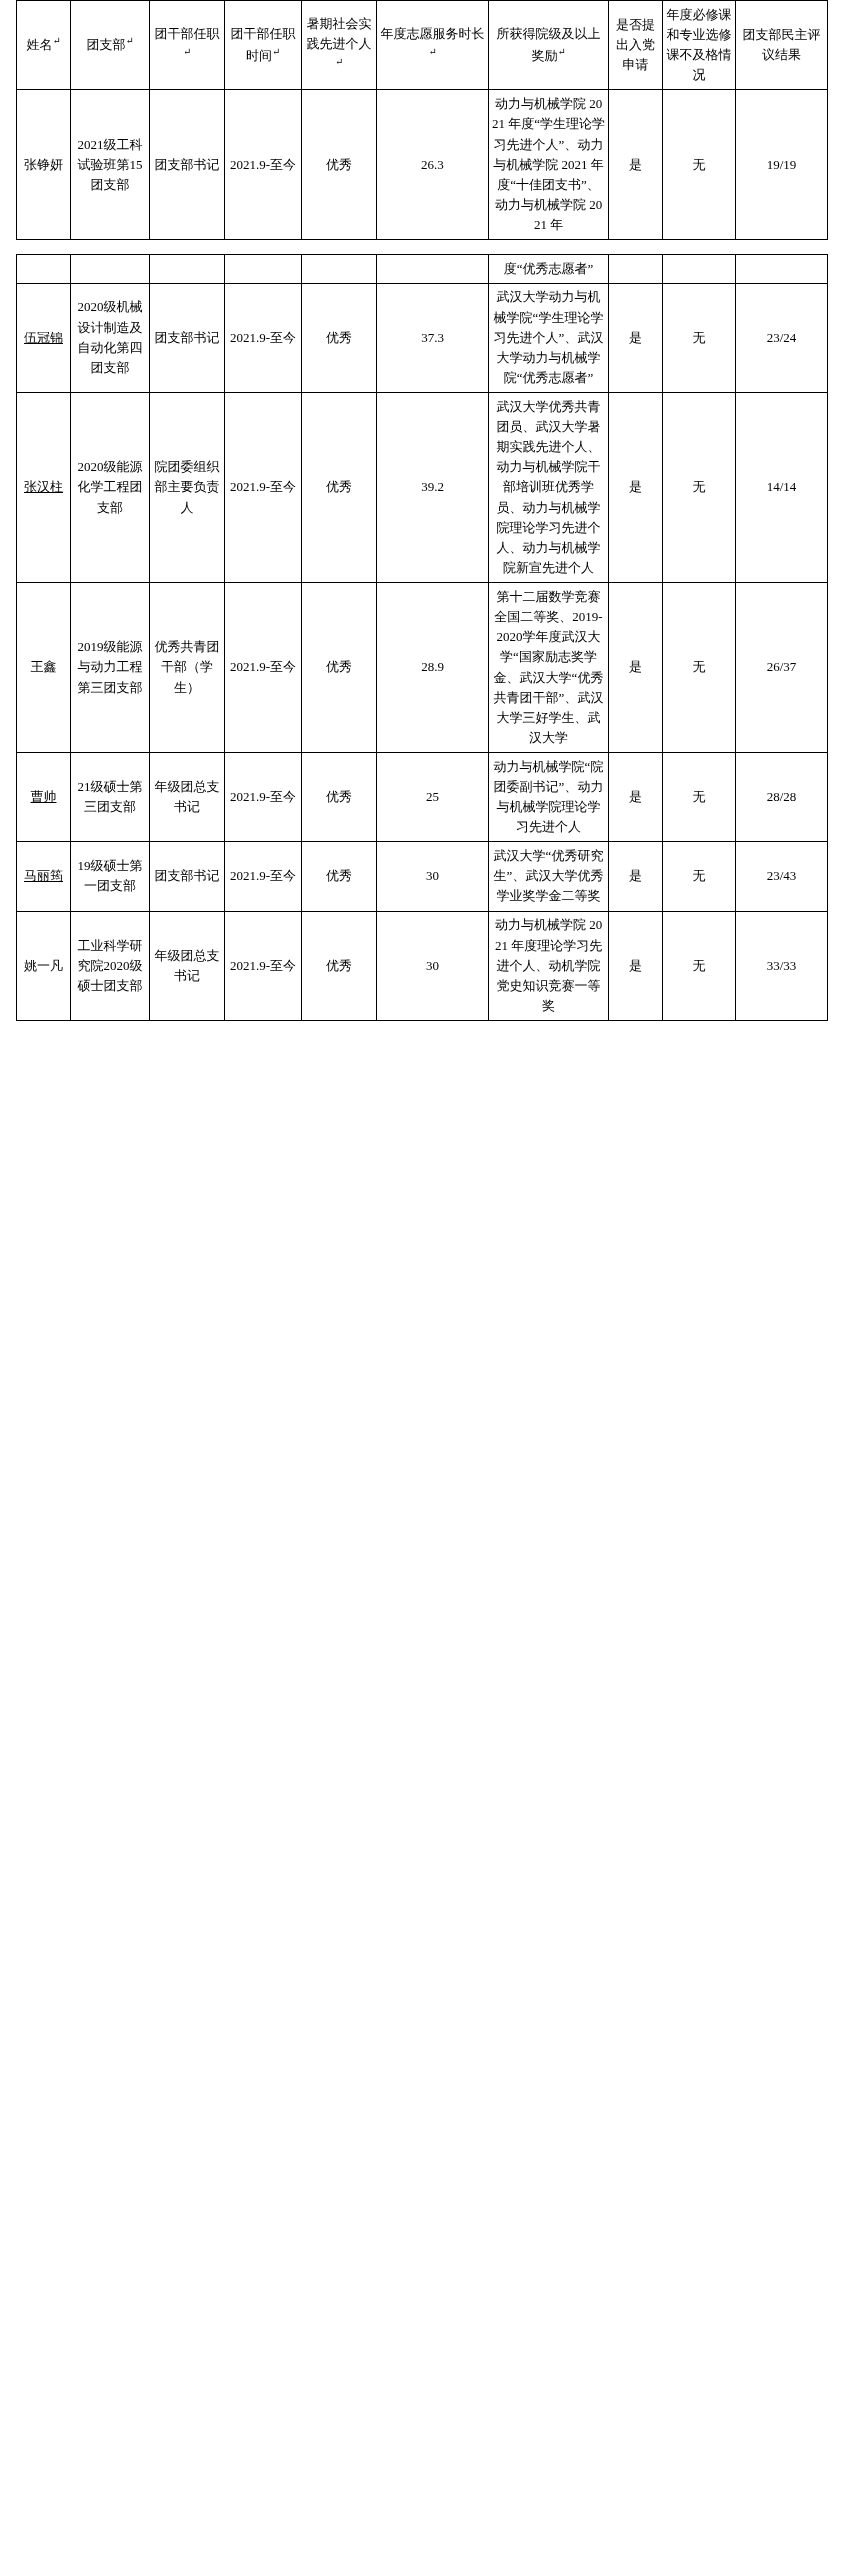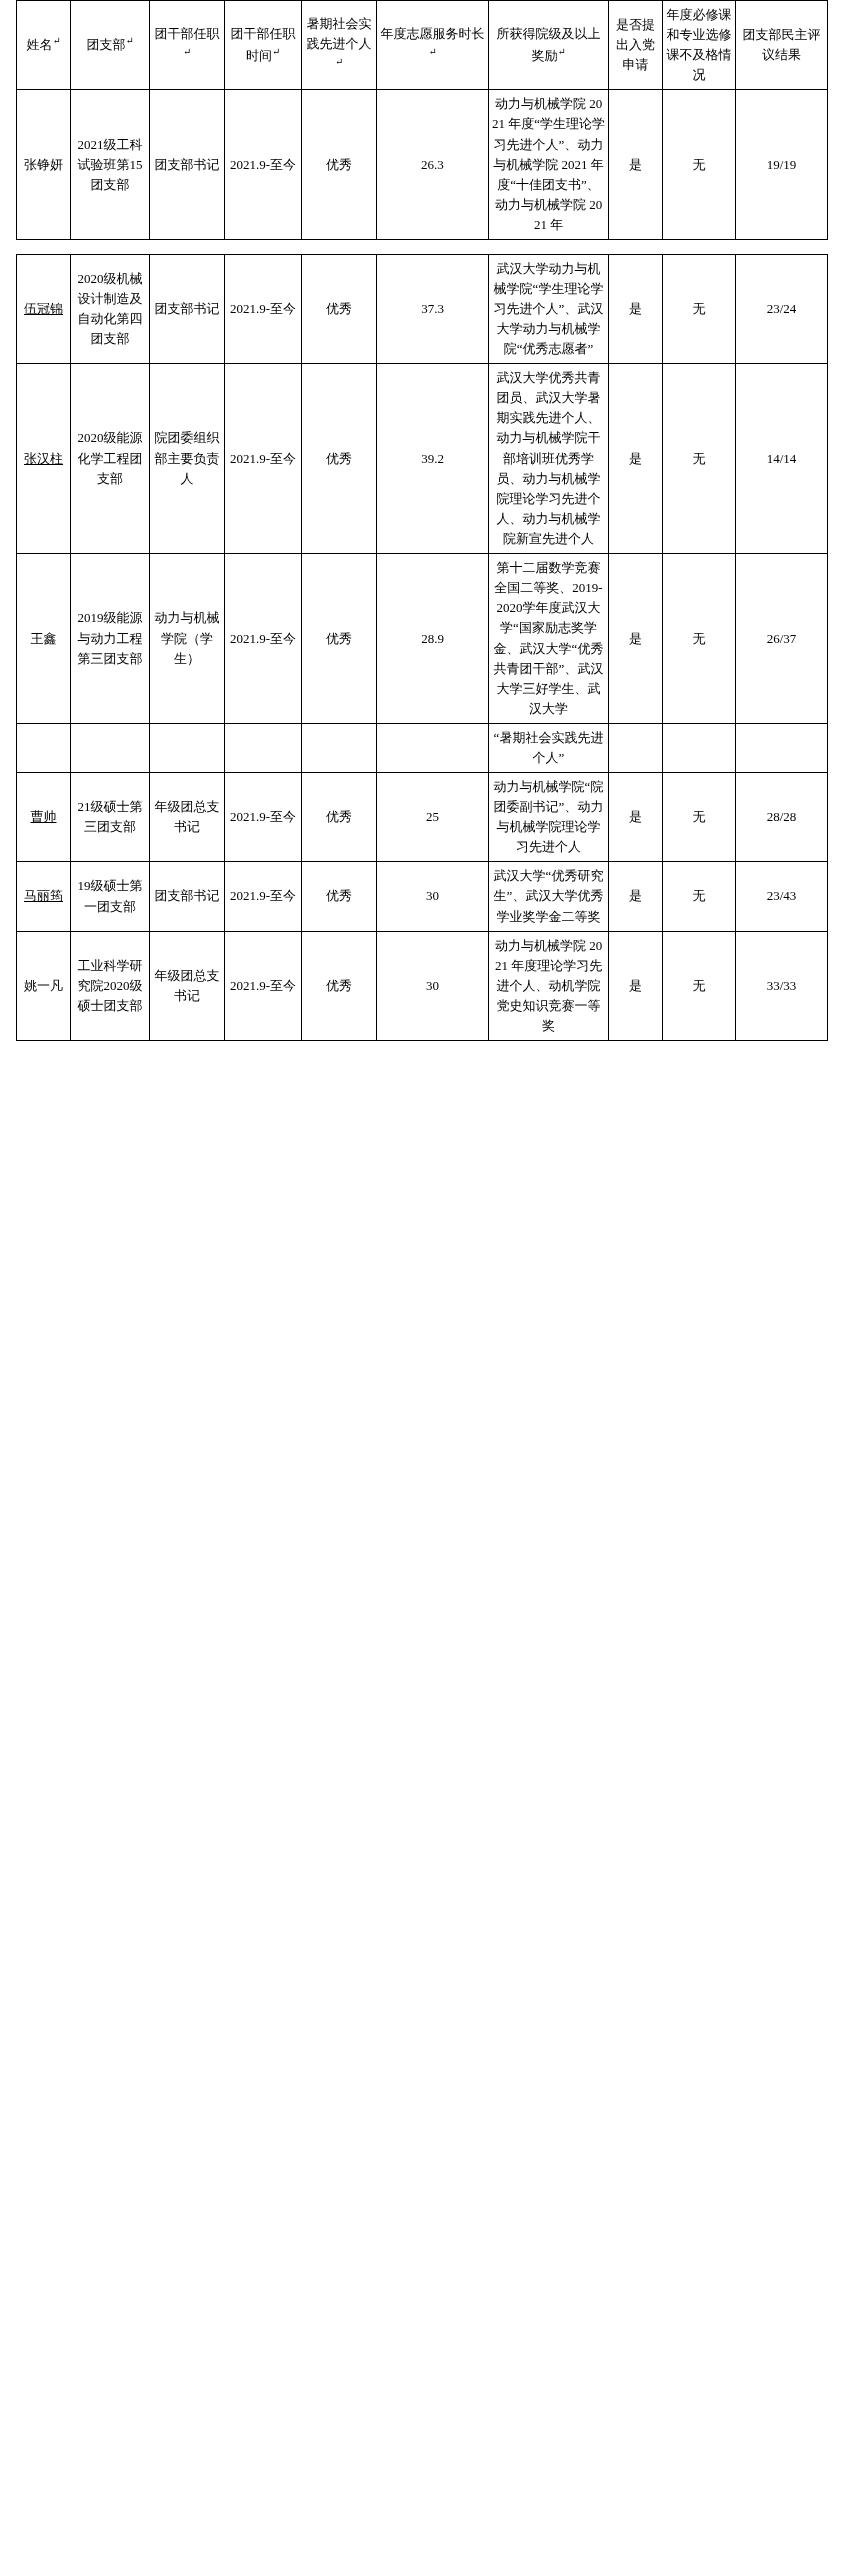--- a/index.html
+++ b/index.html
@@ -120,20 +120,32 @@
         <col class="c4">
       <col class="c5">
         <col class="c6">
         <col class="c7">
         <col class="c8">
         <col class="c9">
         <col class="c10">
     </colgroup>
     <tbody>
 
+      <tr>
+        <td></td>
+        <td></td>
+        <td></td>
+        <td></td>
+        <td></td>
+        <td colspan="2"></td>
+        <td class="cont-cell">度“优秀志愿者”</td>
+        <td></td>
+        <td></td>
+        <td></td>
+      </tr>
 
       <tr>
         <td class="uline">伍冠锦</td>
         <td>2020级机械设计制造及自动化第四团支部</td>
         <td>团支部书记</td>
         <td>2021.9-至今</td>
         <td>优秀</td>
         <td colspan="2">37.3</td>
         <td>武汉大学动力与机械学院“学生理论学习先进个人”、武汉大学动力与机械学院“优秀志愿者”</td>
         <td>是</td>
@@ -150,42 +162,30 @@
         <td colspan="2">39.2</td>
         <td>武汉大学优秀共青团员、武汉大学暑期实践先进个人、动力与机械学院干部培训班优秀学员、动力与机械学院理论学习先进个人、动力与机械学院新宣先进个人</td>
         <td>是</td>
         <td>无</td>
         <td>14/14</td>
       </tr>
 
       <tr>
         <td>王鑫</td>
         <td>2019级能源与动力工程第三团支部</td>
-        <td>动力与机械学院（学生）</td>
+        <td>优秀共青团干部（学生）</td>
         <td>2021.9-至今</td>
         <td>优秀</td>
         <td colspan="2">28.9</td>
         <td>第十二届数学竞赛全国二等奖、2019-2020学年度武汉大学“国家励志奖学金、武汉大学“优秀共青团干部”、武汉大学三好学生、武汉大学</td>
         <td>是</td>
         <td>无</td>
         <td>26/37</td>
       </tr>
 
-      <tr>
-        <td></td>
-        <td></td>
-        <td></td>
-        <td></td>
-        <td></td>
-        <td colspan="2"></td>
-        <td class="cont-cell">“暑期社会实践先进个人”</td>
-        <td></td>
-        <td></td>
-        <td></td>
-      </tr>
 
       <tr>
         <td class="uline">曹帅</td>
         <td>21级硕士第三团支部</td>
         <td>年级团总支书记</td>
         <td>2021.9-至今</td>
         <td>优秀</td>
         <td colspan="2">25</td>
         <td>动力与机械学院“院团委副书记”、动力与机械学院理论学习先进个人</td>
         <td>是</td>

